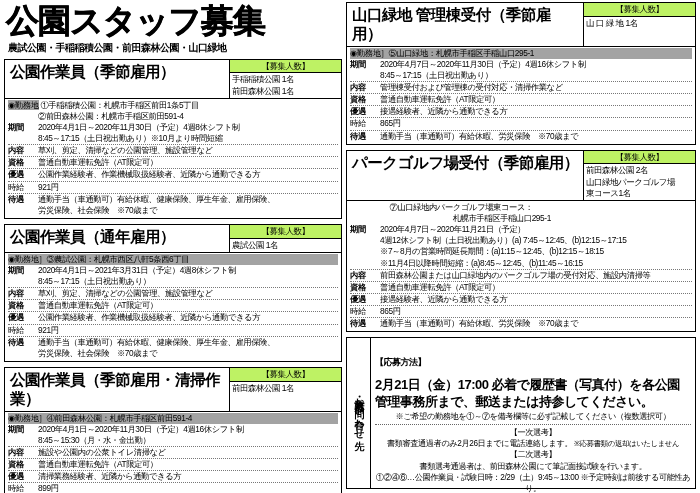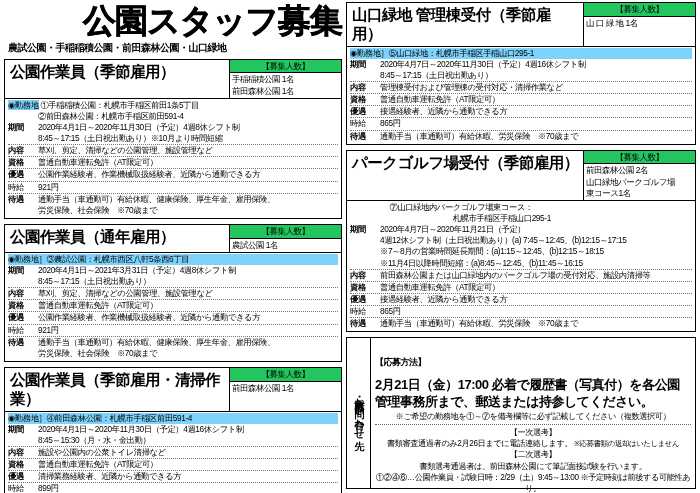--- a/index.html
+++ b/index.html
@@ -16,21 +16,20 @@
   .col-right { position:absolute; left:346px; top:2px; width:350px; }
 
   
   .main-title {
     font-family:"DejaVu Sans", sans-serif;
     font-weight:bold;
     font-size:33px;
     letter-spacing:-1px;
     line-height:1.05;
     margin:2px 0 1px 2px;
-    text-align:right;
     -webkit-text-stroke: 0.6px #000;
   }
   .subtitle {
     font-weight:bold;
     font-size:10px;
     letter-spacing:-0.5px;
     margin:2px 0 4px 4px;
   }
 
   
@@ -56,38 +55,38 @@
     width:112px;
     border-left:1px solid #000;
     display:flex; flex-direction:column;
   }
   .cnt-label {
     font-size:8.5px;
     text-align:center;
     border-bottom:1px solid #000;
     padding:0 0 0 0;
     line-height:1.5;
-    background:#22c55e;
+    background:#bef264;
     letter-spacing:-0.5px;
   }
   .cnt-body {
     flex:1;
     font-size:8.5px;
     padding:1px 2px;
     line-height:1.32;
     letter-spacing:-0.5px;
   }
   .cnt-body div { white-space:nowrap; }
 
   .rows { padding:1px 3px 2px 3px; }
   .row { display:flex; font-size:8.3px; line-height:1.34; letter-spacing:-0.4px; }
   .rlab { width:30px; flex:none; font-weight:bold; }
   .rval { flex:1; }
   .rval .ind { display:block; }
-  .hl { background:#7dd3fc; }
+  .hl { background:#a3a3a3; }
   .row-line { border-bottom:1px dotted #777; }
   .apply-box {
     border:1.6px solid #000;
     margin-top:5px;
     display:flex;
     height:152px;
   }
   .apply-tab {
     width:24px;
     border-right:1px solid #000;

